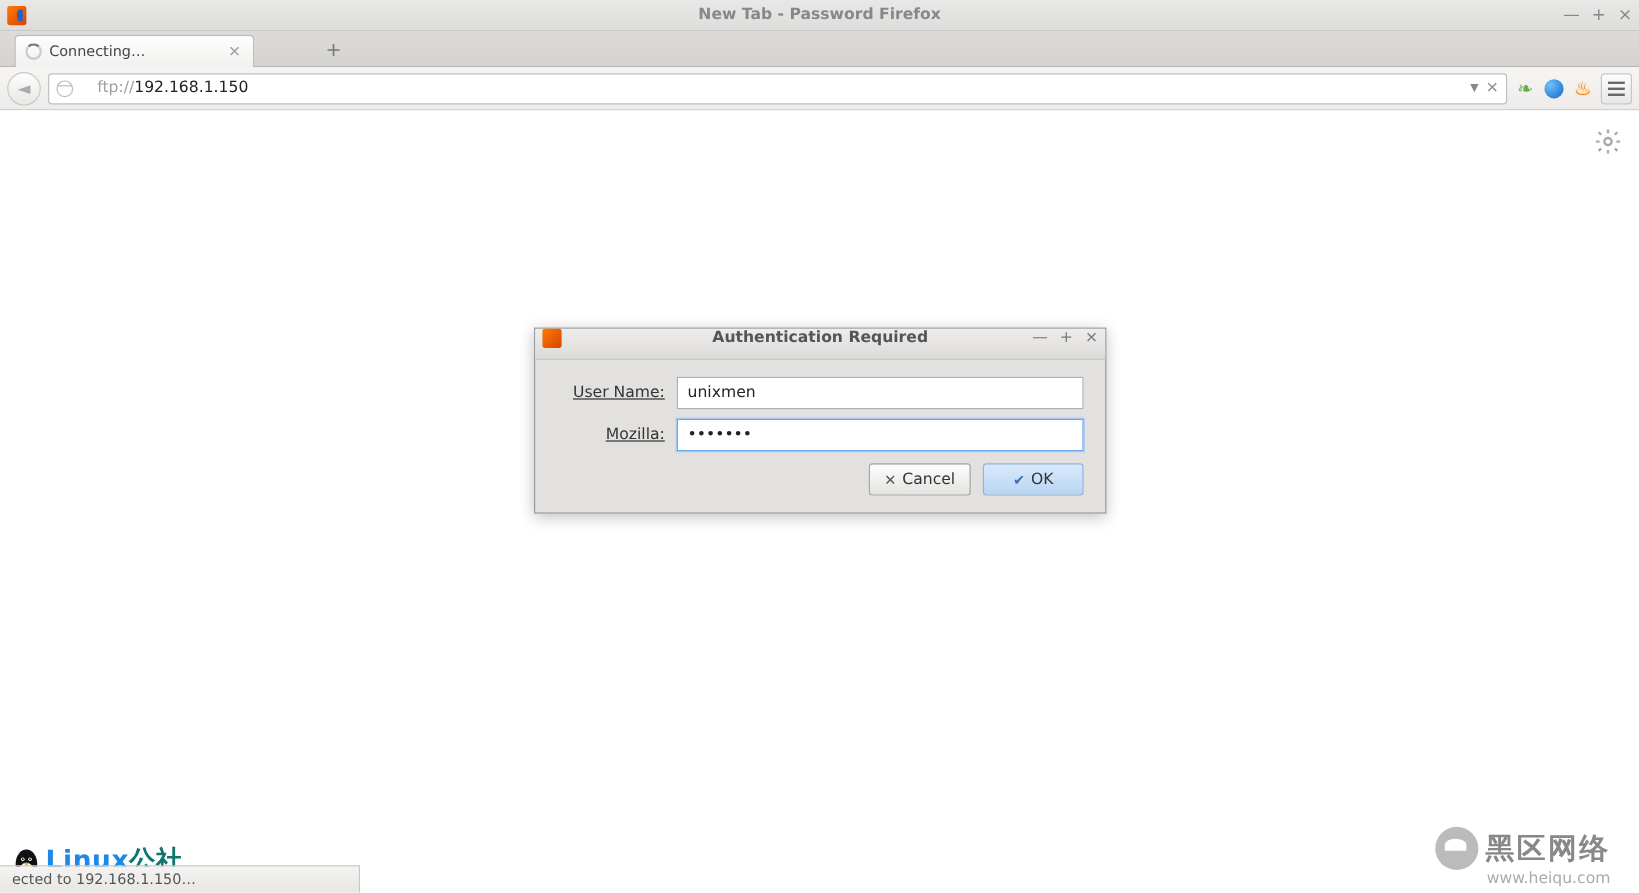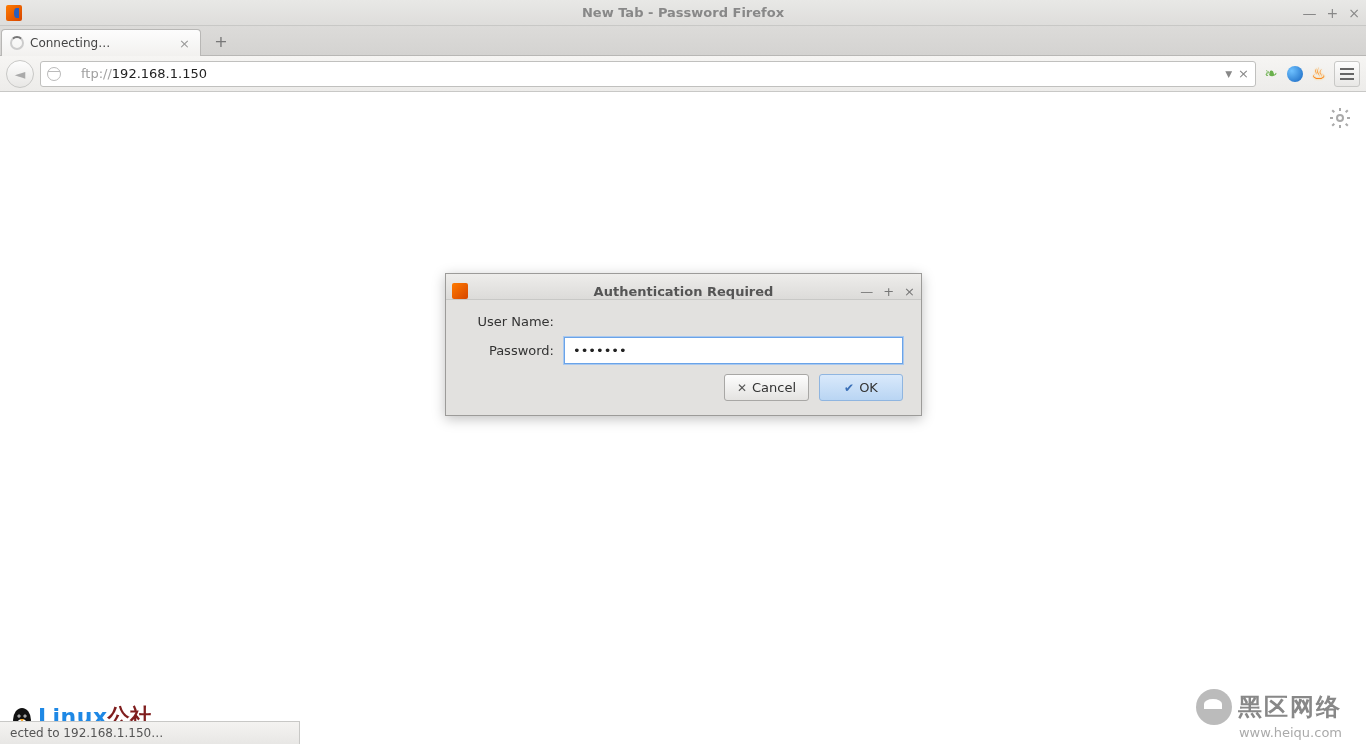--- a/index.html
+++ b/index.html
@@ -14,21 +14,21 @@
 }
 .titlebar .app-icon { width: 16px; height: 16px; background: linear-gradient(135deg,#ff7b00,#d64500); border-radius: 2px; position: relative; }
 .titlebar .app-icon::after { content:''; position:absolute; inset:3px 3px 3px 8px; background:#2a5fbd; border-radius:50% 0 0 50%; }
 .titlebar .title { position:absolute; left:0; right:0; text-align:center; font-size:13px; font-weight:bold; color:#888; pointer-events:none; }
 .titlebar .win-ctrls { margin-left:auto; display:flex; gap:10px; color:#888; font-size:14px; }
 .titlebar .win-ctrls span { cursor:pointer; }
 
 
 .tabstrip {
   height: 30px; background: linear-gradient(to bottom,#dcdbd9,#d4d3d1);
-  display:flex; align-items:flex-end; padding-left:1px; border-bottom:1px solid #b8b7b5;
+  display:flex; align-items:flex-end; padding-left:12px; border-bottom:1px solid #b8b7b5;gap:46px;
 }
 .tab {
   height:27px; min-width:200px; background:linear-gradient(to bottom,#fdfdfd,#f2f1ef);
   border:1px solid #b8b7b5; border-bottom:none; border-radius:4px 4px 0 0;
   display:flex; align-items:center; padding:0 8px; font-size:12px; color:#444;
   position:relative; margin-bottom:-1px;
 }
 .tab .throbber { width:14px; height:14px; border:2px solid #ccc; border-top-color:#777; border-radius:50%; margin-right:6px; }
 .tab .tab-title { flex:1; white-space:nowrap; overflow:hidden; text-overflow:ellipsis; }
 .tab .tab-close { color:#999; font-size:13px; cursor:pointer; padding:0 2px; }
@@ -67,33 +67,33 @@
 .gear-icon { position:absolute; top:14px; right:14px; color:#aaa; cursor:pointer; }
 .gear-icon svg { width:24px; height:24px; }
 
 
 .dialog {
   position:absolute; left:445px; top:273px; width:477px;
   background:#e2e1df; border:1px solid #9c9b99; box-shadow:0 3px 12px rgba(0,0,0,0.25);
 }
 .dialog-titlebar {
   height:26px; background:linear-gradient(to bottom,#eeedeb,#dcdbd9);
-  border-bottom:1px solid #c8c8c6; display:flex; align-items:flex-end; padding:0 6px; position:relative;gap:16px;
+  border-bottom:1px solid #c8c8c6; display:flex; align-items:flex-start; padding:0 6px; position:relative;gap:16px;
 }
 .dialog-titlebar .dlg-app-icon { width:16px; height:16px; background:linear-gradient(135deg,#ff7b00,#d64500); border-radius:2px; }
 .dialog-titlebar .dlg-title { position:absolute; left:0; right:0; text-align:center; font-size:13px; font-weight:bold; color:#555; pointer-events:none; }
 .dialog-titlebar .dlg-ctrls { margin-left:auto; display:flex; gap:10px; color:#777; font-size:13px; }
 .dialog-titlebar .dlg-ctrls span { cursor:pointer; }
 .dialog-body { padding:14px 18px 14px 18px; }
 .dialog-msg-row { display:flex; align-items:center; margin-bottom:14px; }
 .key-icon { width:52px; height:36px; color:#b8b7b5; margin-right:14px; flex-shrink:0; }
 .key-icon svg { width:52px; height:36px; }
 .dialog-msg { font-size:13px; color:#333; }
 .form-row { display:flex; align-items:center; margin-bottom:8px; }
-.form-label { width:90px; text-align:right; font-size:13px; color:#333; margin-right:10px; }
+.form-label { width:90px; text-align:right; font-size:13px; color:#333; margin-right:10px;text-decoration:underline; }
 .form-input {
   flex:1; height:27px; border:1px solid #b0afad; background:#fff; padding:0 8px;
   font-size:13px; color:#222; outline:none;
 }
 .dialog-buttons { display:flex; justify-content:flex-end; gap:10px; margin-top:10px; }
 .btn {
   height:27px; min-width:84px; padding:0 12px; border:1px solid #a8a7a5; border-radius:3px;
   background:linear-gradient(to bottom,#fdfdfd,#e4e3e1); font-size:13px; color:#333;
   display:flex; align-items:center; justify-content:center; gap:5px; cursor:pointer;
 }
@@ -106,21 +106,21 @@
   position:absolute; left:0; bottom:0; height:23px; min-width:300px;
   background:linear-gradient(to bottom,#f4f3f1,#e8e7e5); border-top:1px solid #c8c8c6; border-right:1px solid #c8c8c6;
   display:flex; align-items:center; padding:0 10px; font-size:12px; color:#555;
 }
 
 
 .wm-left { position:absolute; left:6px; bottom:2px; display:flex; align-items:flex-end; pointer-events:none; }
 .penguin { width:32px; height:36px; position:relative; }
 .penguin svg { width:32px; height:36px; }
 .wm-text { font-size:22px; font-weight:bold; color:#1e88e5; letter-spacing:0.5px; }
-.wm-text .red { color:#7f1d1d;margin-top:18px; }
+.wm-text .red { color:#0f766e;margin-top:18px; }
 .wm-sub { font-size:11px; color:#d32f2f; margin-top:-3px; }
 .wm-right { position:absolute; right:24px; bottom:4px; text-align:right; pointer-events:none; }
 .wm-right .line1 { font-size:24px; font-weight:bold; color:#888; letter-spacing:2px; display:flex; align-items:center; justify-content:flex-end; gap:6px; }
 .wm-right .mushroom { width:36px; height:36px; background:#bbb; border-radius:50%; position:relative; display:inline-block; }
 .wm-right .mushroom::after { content:''; position:absolute; top:10px; left:8px; width:18px; height:10px; background:#fff; border-radius:50% 50% 0 0; }
 .wm-right .line2 { font-size:13px; color:#aaa; }
 </style>
 </head>
 <body>
 
@@ -180,23 +180,24 @@
     <div class="dlg-title">Authentication Required</div>
     <div class="dlg-ctrls">
       <span>—</span>
       <span>+</span>
       <span>×</span>
     </div>
   </div>
   <div class="dialog-body">
     <div class="form-row">
       <div class="form-label">User Name:</div>
+      <input class="form-input" type="text" value="unixmen" style="">
     </div>
     <div class="form-row">
-      <div class="form-label">Password:</div>
+      <div class="form-label">Mozilla:</div>
       <input class="form-input" type="text" style="border: 1px solid rgb(106, 163, 232); box-shadow: rgb(168, 200, 239) 0px 0px 0px 1px;" value="•••••••">
     </div>
     <div class="dialog-buttons">
       <button class="btn">
         <span class="btn-x">✕</span>
         <span>Cancel</span>
       </button>
       <button class="btn primary">
         <span class="btn-check">✔</span>
         <span>OK</span>

